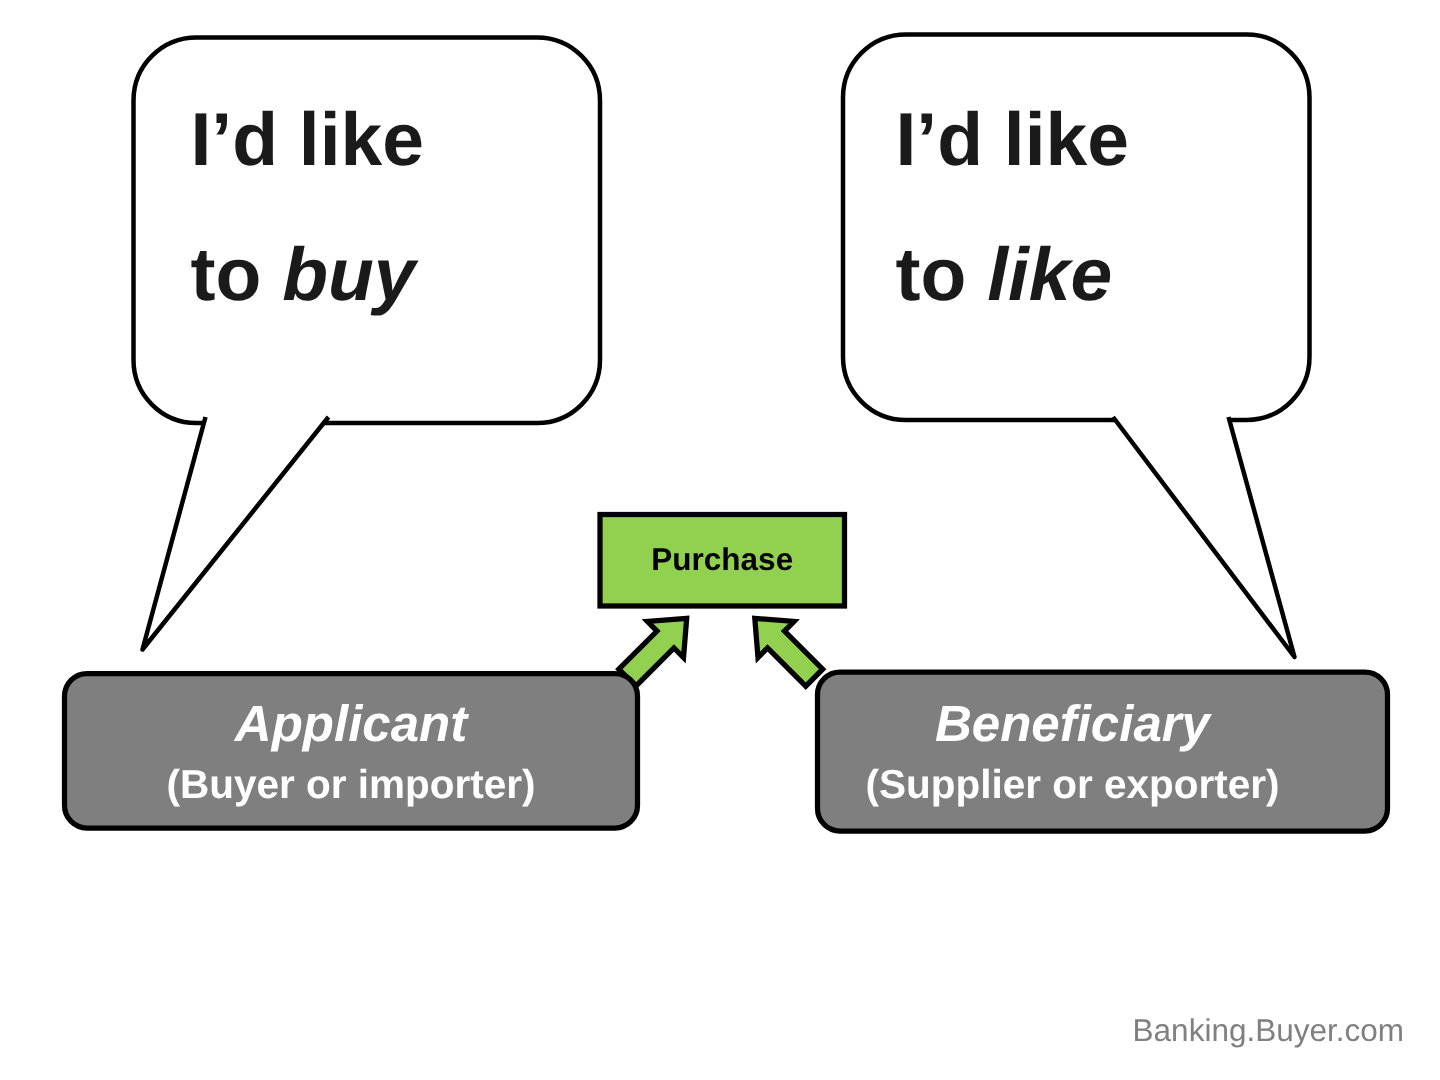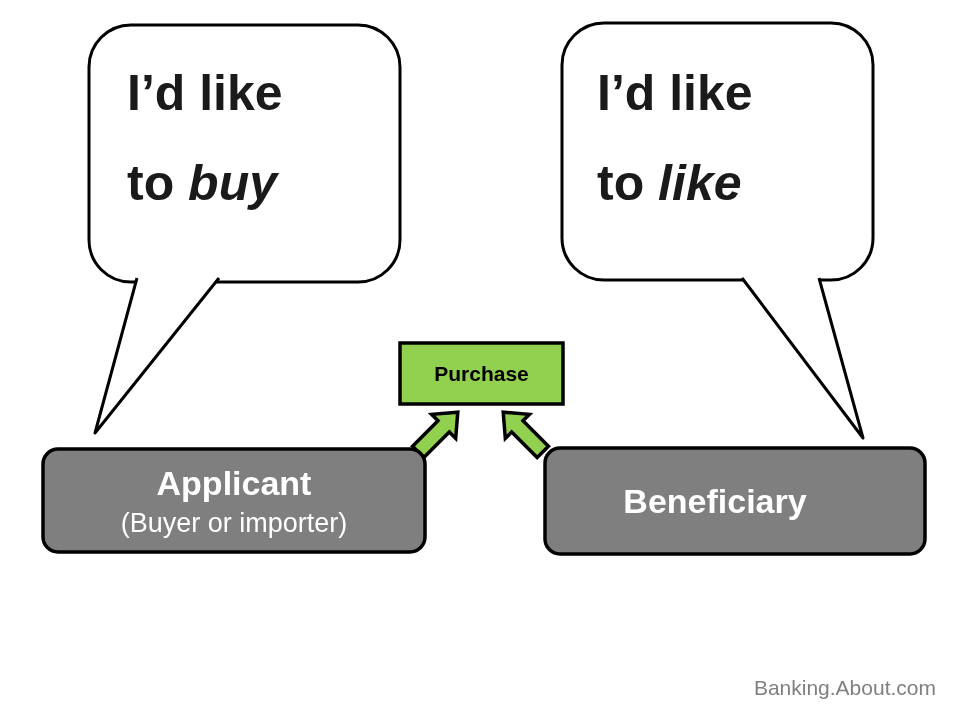--- a/index.html
+++ b/index.html
@@ -37,22 +37,22 @@
     font-size: 21px;
     line-height: 27px;
     text-align: center;
   }
   .party-text {
     display: flex; flex-direction: column;
     align-items: center; justify-content: center;
     color: #ffffff;
     text-align: center;
   }
-  .party-title { font-weight: bold; font-size: 34px; line-height: 44px; }
-  .party-subtitle { font-weight: normal; font-size: 27px; line-height: 36px; text-align: center; }
+  .party-title { font-weight: bold; font-size: 34px; line-height: 44px; font-style: italic; }
+  .party-subtitle { font-weight: bold; font-size: 27px; line-height: 36px; text-align: center; }
   .party-left  { left: 43px;  top: 449px; width: 382px; height: 103px; }
   .party-right { left: 545px; top: 448px; width: 340px; height: 106px; }
   .watermark {
     right: 48px; top: 676px;
     font-size: 21px;
     color: #808080;
     white-space: nowrap;
   }
 </style>
 </head>
@@ -91,17 +91,18 @@
     <div>Purchase</div>
   </div>
 
   <div class="abs party-text party-left">
     <div class="party-title">Applicant</div>
     <div class="party-subtitle">(Buyer or importer)</div>
   </div>
 
   <div class="abs party-text party-right">
     <div class="party-title">Beneficiary</div>
+    <div class="party-subtitle">(Supplier or exporter)</div>
   </div>
 
-  <div class="abs watermark">Banking.About.com</div>
+  <div class="abs watermark">Banking.Buyer.com</div>
 
 </div>
 
 </body></html>

